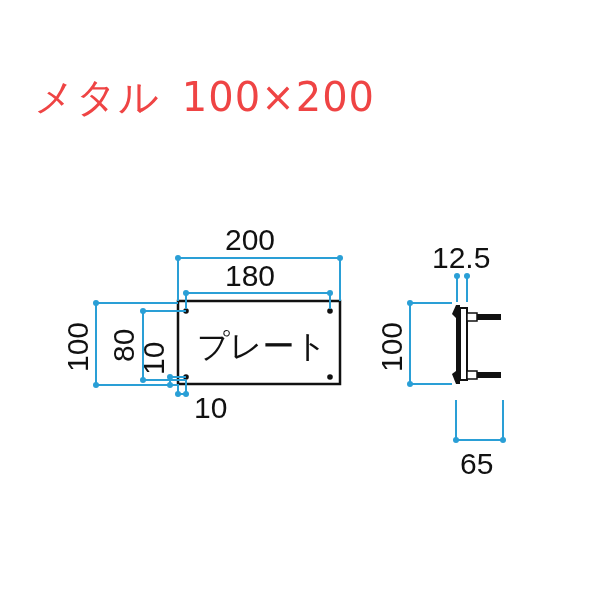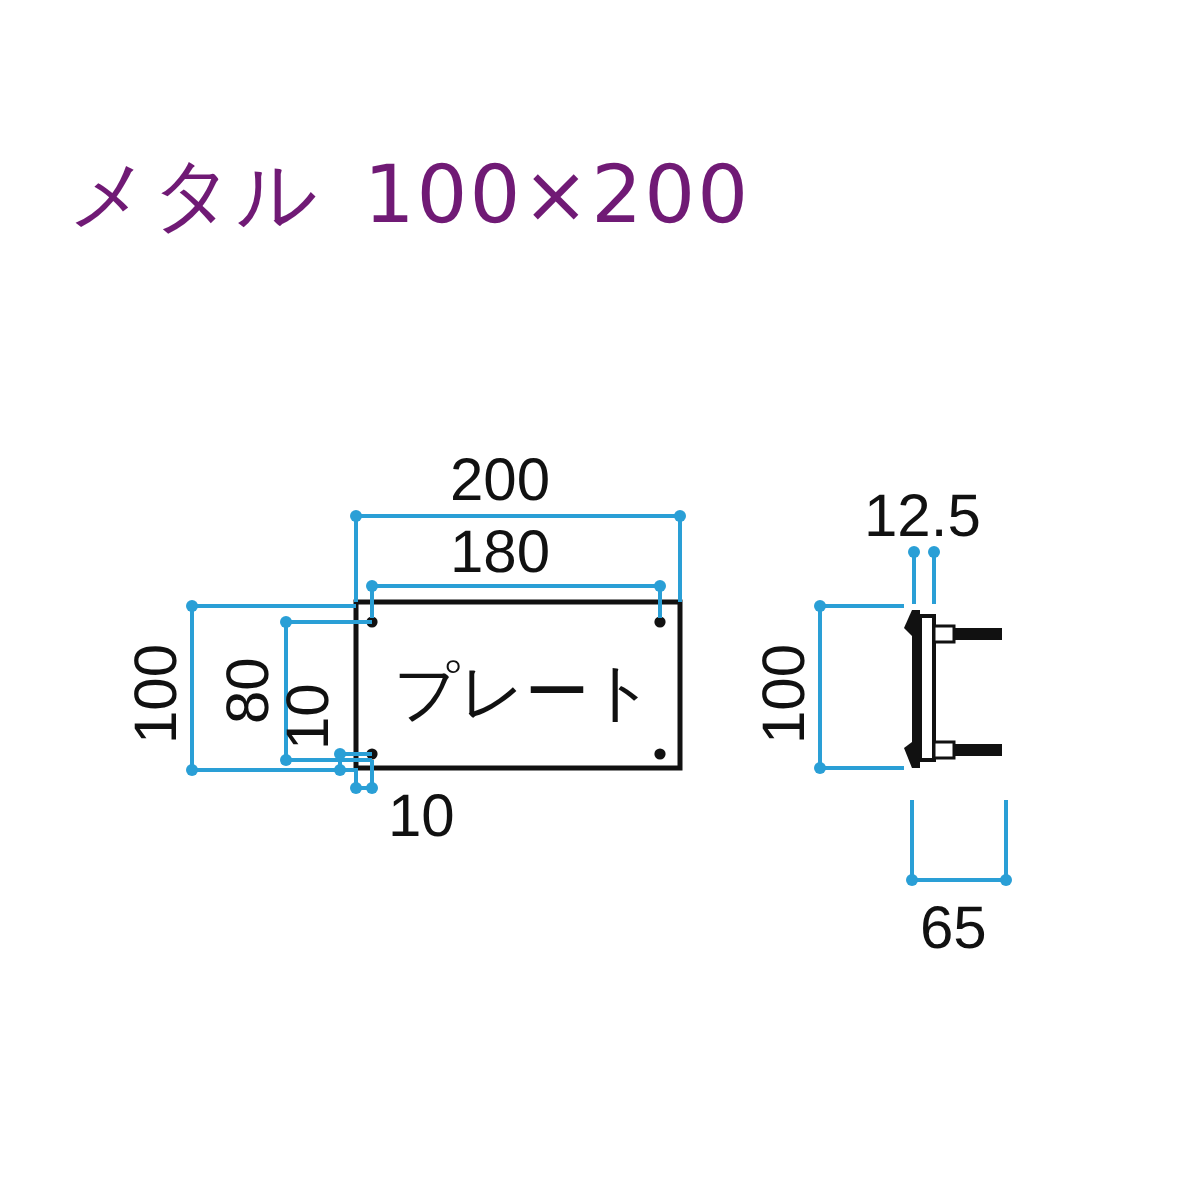--- a/index.html
+++ b/index.html
@@ -1,17 +1,17 @@
 <!DOCTYPE html>
 <html><head>
   <meta charset="utf-8">
   <style>
     html, body { margin: 0; padding: 0; background: #ffffff; }
     body { width: 600px; height: 600px; position: relative; overflow: hidden; font-family: "DejaVu Sans", "Liberation Sans", sans-serif; }
-    .title { position: absolute; left: 34px; top: 70px; font-size: 40px; color: #701a75; letter-spacing: 1px; font-family: "DejaVu Sans", sans-serif; font-weight: normal; white-space: nowrap; }
+    .title { position: absolute; left: 34px; top: 70px; font-size: 40px; color: #ef4444; letter-spacing: 1px; font-family: "DejaVu Sans", sans-serif; font-weight: normal; white-space: nowrap; }
     .title .sp { display: inline-block; width: 22px; }
     svg { position: absolute; left: 0; top: 0; }
     .dimtext { font-family: "Liberation Sans", "DejaVu Sans", sans-serif; font-size: 30px; fill: #111; }
     .platetext { font-family: "DejaVu Sans", sans-serif; font-size: 32px; fill: #111; }
   </style>
 </head>
 <body>
 
 <div class="title">
   <span>メタル</span><span class="sp"></span><span>100×200</span>

